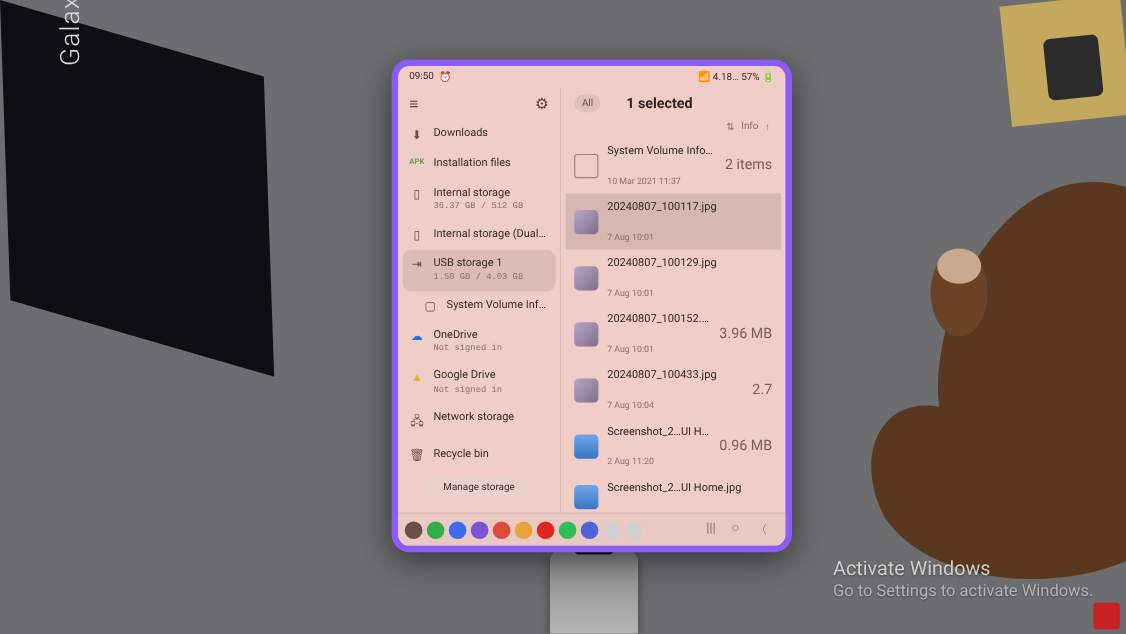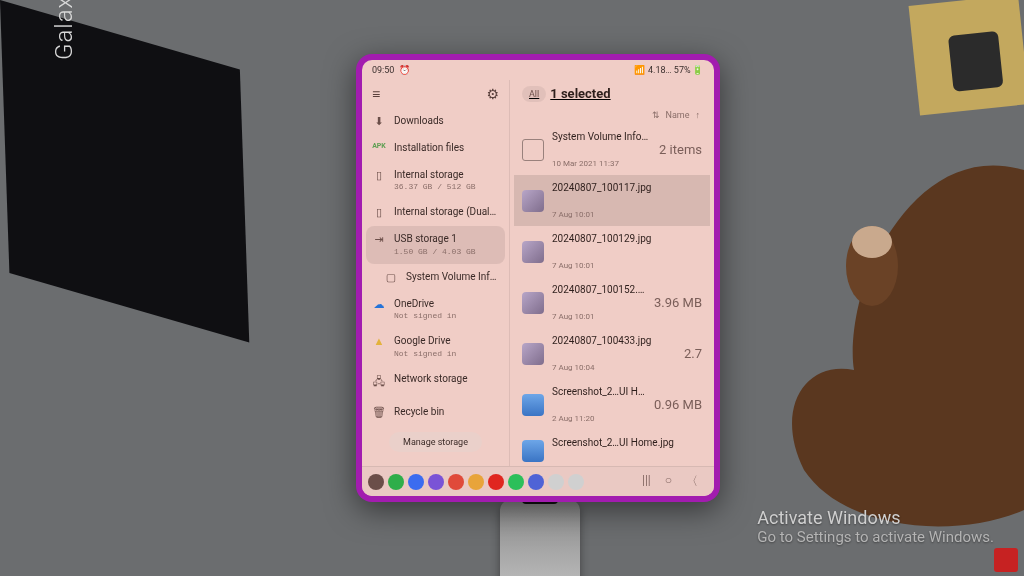--- a/index.html
+++ b/index.html
@@ -50,21 +50,21 @@
   .watermark .t2{font-size:15px; color:#b4b4b4;}
   .corner-badge{
     position:absolute; right:6px; bottom:4px; width:24px; height:24px;
     background:#c62222; border-radius:3px;
   }
 
   
   .device {
     position:absolute; left:356px; top:54px;
     width:364px; height:448px;
-    background:#a21caf; border-radius:16px; padding:6px;
+    background:#8b5cf6; border-radius:16px; padding:6px;
     box-shadow:0 8px 30px rgba(0,0,0,.5);
   }
   .screen {
     width:100%; height:100%;
     background:#f0cdc6;  
     border-radius:10px; overflow:hidden; position:relative;
     display:flex; flex-direction:column;
   }
   .statusbar{
     height:20px; font-size:9px; color:#3a2f2d;
@@ -100,21 +100,21 @@
     margin:6px auto 4px; padding:5px 14px; width:fit-content;
     background:#ead0ca; border-radius:16px; font-size:9px; color:#3a2a27;
   }
 
   
   .main{
     flex:1; display:flex; flex-direction:column; min-width:0;
     padding:0 4px;
   }
   .main-header{
-    display:flex; gap:4px; padding:6px 8px 8px;text-decoration:underline;
+    display:flex; align-items:center; gap:23px; padding:6px 8px 8px;
   }
   .filter-all{
     font-size:9px; color:#6b4e49; background:rgba(0,0,0,.06);
     padding:3px 7px; border-radius:10px;
   }
   .sel-title{ font-size:13px; font-weight:700; color:#2e1f1c; flex:1;}
   .sortbar{
     display:flex; justify-content:flex-end; gap:6px; padding:0 10px 4px;
     font-size:9px; color:#8a6e69;
   }
@@ -228,21 +228,21 @@
         <div class="manage-btn">Manage storage</div>
       </div>
 
       <div class="main">
         <div class="main-header">
           <span class="filter-all">All</span>
           <span class="sel-title">1 selected</span>
         </div>
         <div class="sortbar">
           <span>⇅</span>
-          <span>Name</span>
+          <span>Info</span>
           <span>↑</span>
         </div>
         <div class="list" id="file-list">
             <div class="row">
               <div class="thumb folder"></div>
               <div class="text">
                 <div class="name">System Volume Information</div>
                 <div class="meta">10 Mar 2021 11:37</div>
               </div>
               <div class="size">2 items</div>

